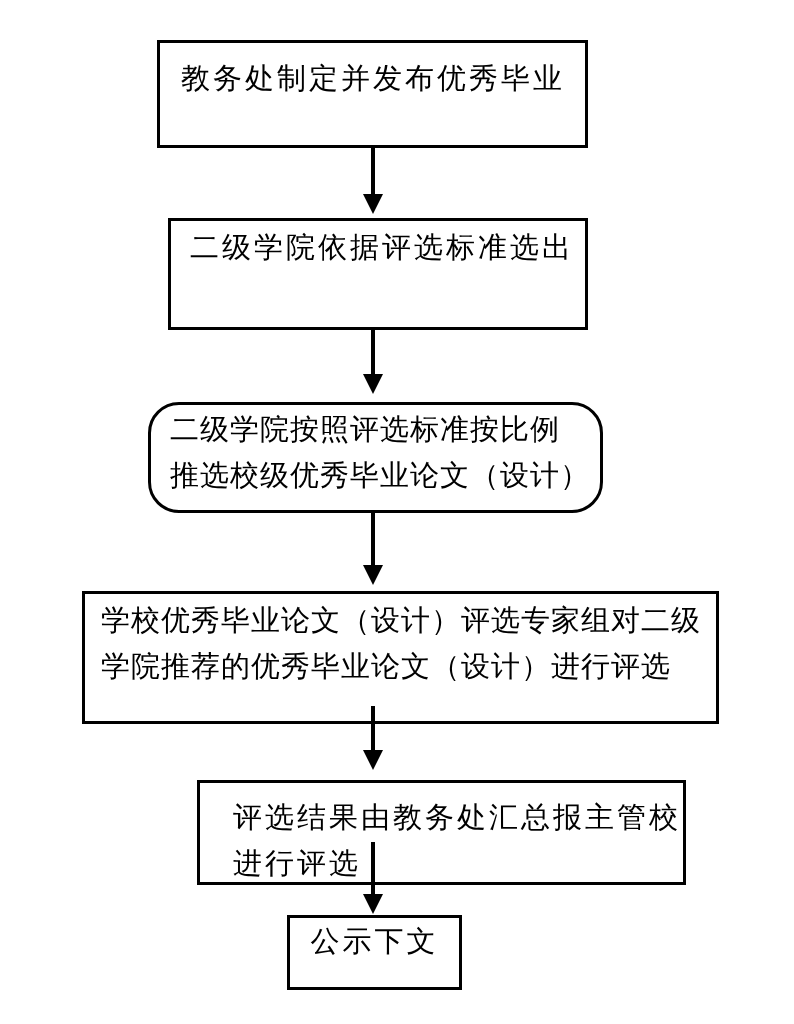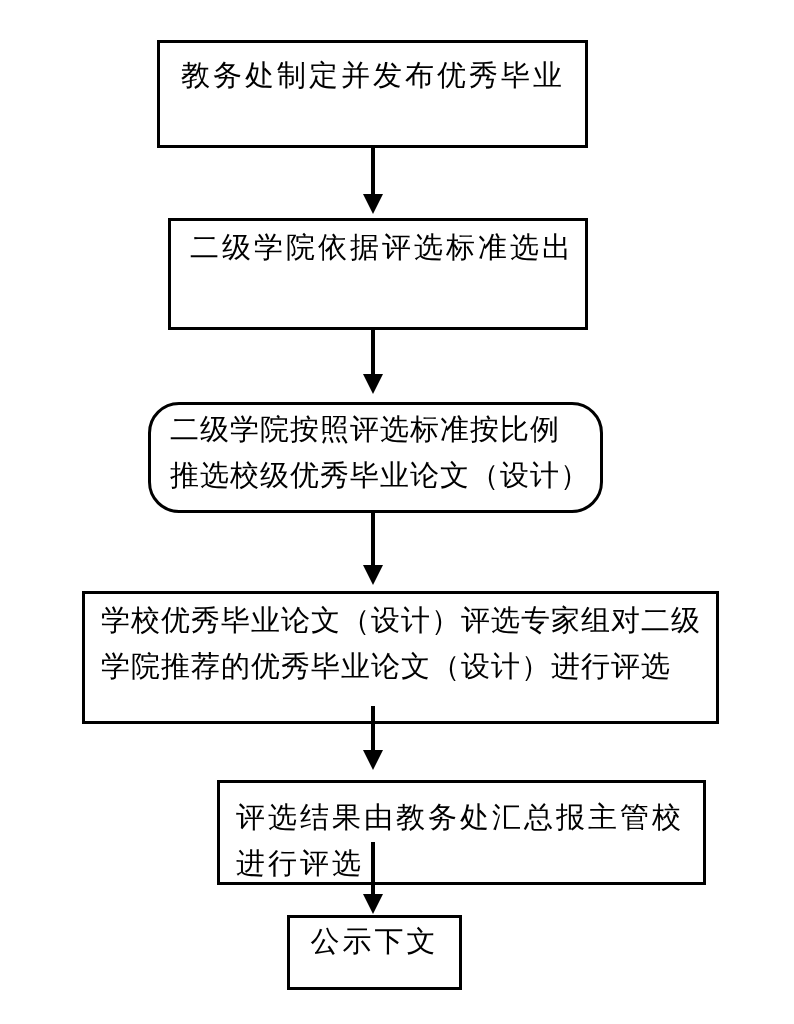--- a/index.html
+++ b/index.html
@@ -22,25 +22,25 @@
     border: 3px solid #000000;
     background: #ffffff;
     font-size: 29px;
     line-height: 46px;
     letter-spacing: 3px;
     color: #000000;
   }
   .fbox .line {
     white-space: nowrap;
   }
-  .box1 { left: 157px; top: 40px;  width: 431px; height: 108px; padding: 12px 0 0 21px; font-family: Liberation Mono, monospace; }
+  .box1 { left: 157px; top: 40px;  width: 431px; height: 108px; padding: 12px 0 0 21px; }
   .box2 { left: 168px; top: 218px; width: 420px; height: 112px; padding: 3px 0 16px 19px; }
   .box3 { left: 148px; top: 402px; width: 455px; height: 111px; padding: 1px  0 0 19px; letter-spacing: 1px; border-radius: 31px; }
   .box4 { left: 82px;  top: 591px; width: 637px; height: 133px; padding: 3px 16px 0 16px; letter-spacing: 1px; }
-  .box5 { left: 197px; top: 780px; width: 489px; height: 105px; padding: 11px 0 0 16px; margin-left: 20px; }
+  .box5 { left: 197px; top: 780px; width: 489px; height: 105px; padding: 11px 0 0 33px; }
   .box6 { left: 287px; top: 915px; width: 175px; height: 75px;  padding: 0;
           display: flex; align-items: flex-start; justify-content: center; }
 
   .stem {
     position: absolute;
     width: 4px;
     background: #000000;
   }
   .ahead {
     position: absolute;

